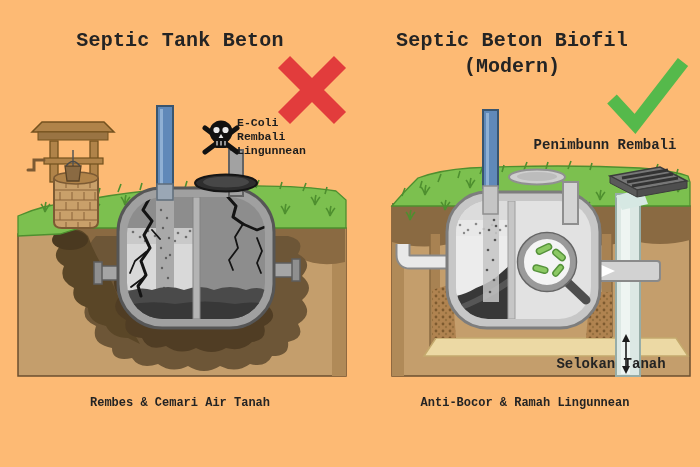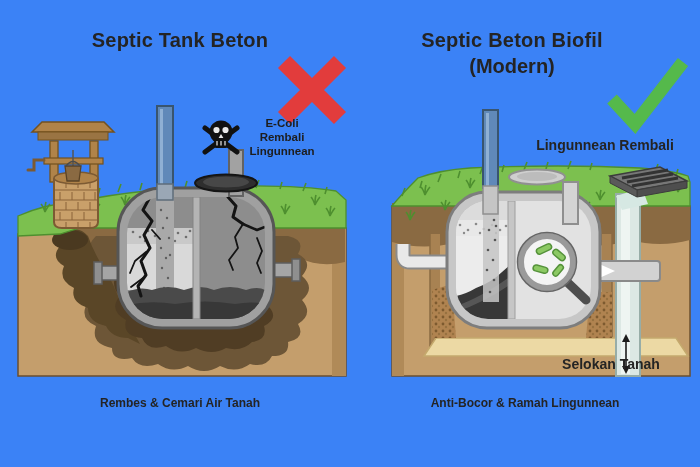--- a/index.html
+++ b/index.html
@@ -1,24 +1,24 @@
 <!DOCTYPE html>
 <html><head>
 <meta charset="utf-8">
 <style>
   html,body{margin:0;padding:0;background:#e4e4e2;}
-  .canvas{position:relative;width:700px;height:467px;background:#3b82f6;
-          font-family:Liberation Sans, sans-serif;overflow:hidden;}
+  .canvas{position:relative;width:700px;height:467px;background:#fdba74;
+          font-family:Liberation Mono, monospace;overflow:hidden;}
   .canvas svg{position:absolute;left:0;top:0;}
   .label{position:absolute;color:#242424;text-align:center;line-height:1.25;}
   .title{font-size:20px;font-weight:700;letter-spacing:.2px;}
   .subtitle{font-size:20px;font-weight:700;}
   .caption{font-size:12px;font-weight:700;}
   .small-label{font-size:14px;font-weight:700;}
-  .warning{position:absolute;left:237px;top:116px;width:90px;text-align:center;
+  .warning{position:absolute;left:237px;top:116px;width:90px;text-align:left;
            font-size:11.5px;font-weight:600;color:#1d1d1d;line-height:14px;}
 </style>
 </head>
 <body>
 
 <div class="canvas">
 
 <svg width="700" height="467" viewBox="0 0 700 467">
   <defs>
     <clipPath id="clipL">
@@ -298,21 +298,21 @@
 
 <div class="label title" style="left:382px;top:28px;width:260px;">Septic Beton Biofil</div>
 <div class="label subtitle" style="left:382px;top:54px;width:260px;text-align:center;">(Modern)</div>
 
 <div class="warning">
   <div>E-Coli</div>
   <div>Rembali</div>
   <div>Lingunnean</div>
 </div>
 
-<div class="label small-label" style="left:525px;top:137px;width:160px;">Lingunnean Rembali</div>
+<div class="label small-label" style="left:525px;top:137px;width:160px;">Penimbunn Rembali</div>
 
 <div class="label small-label" style="left:546px;top:356px;width:130px;">Selokan Tanah</div>
 
 <div class="label caption" style="left:30px;top:396px;width:300px;">Rembes &amp; Cemari Air Tanah</div>
 
 <div class="label caption" style="left:375px;top:396px;width:300px;">Anti-Bocor &amp; Ramah Lingunnean</div>
 
 </div>
 
 </body></html>

